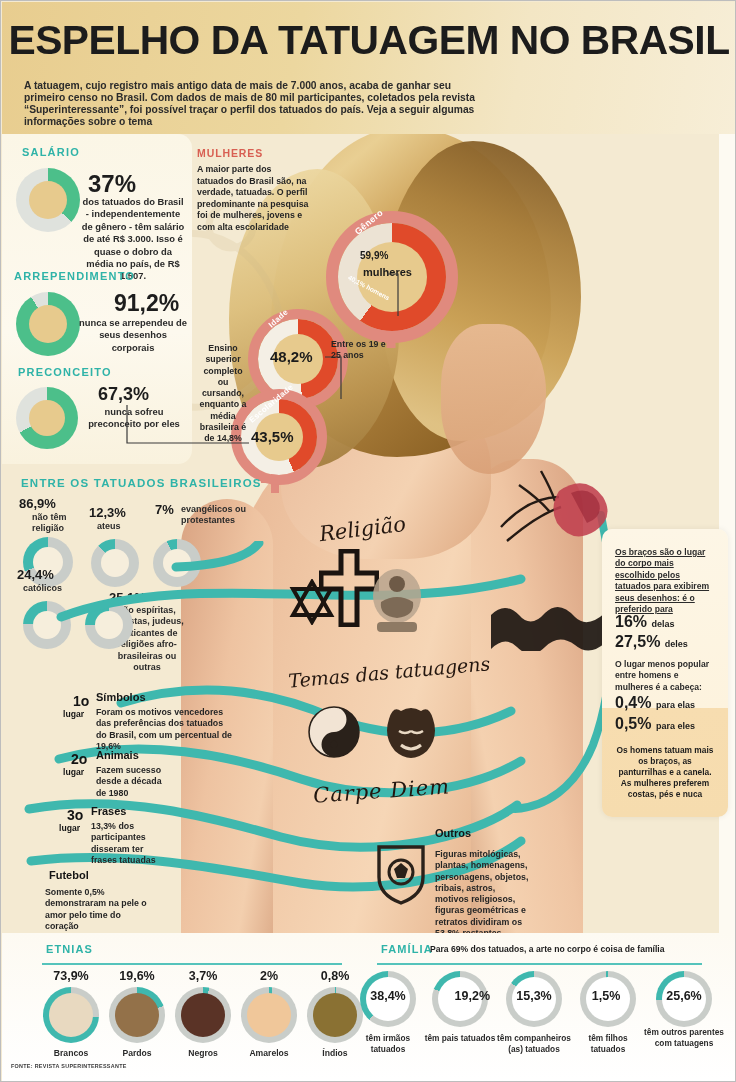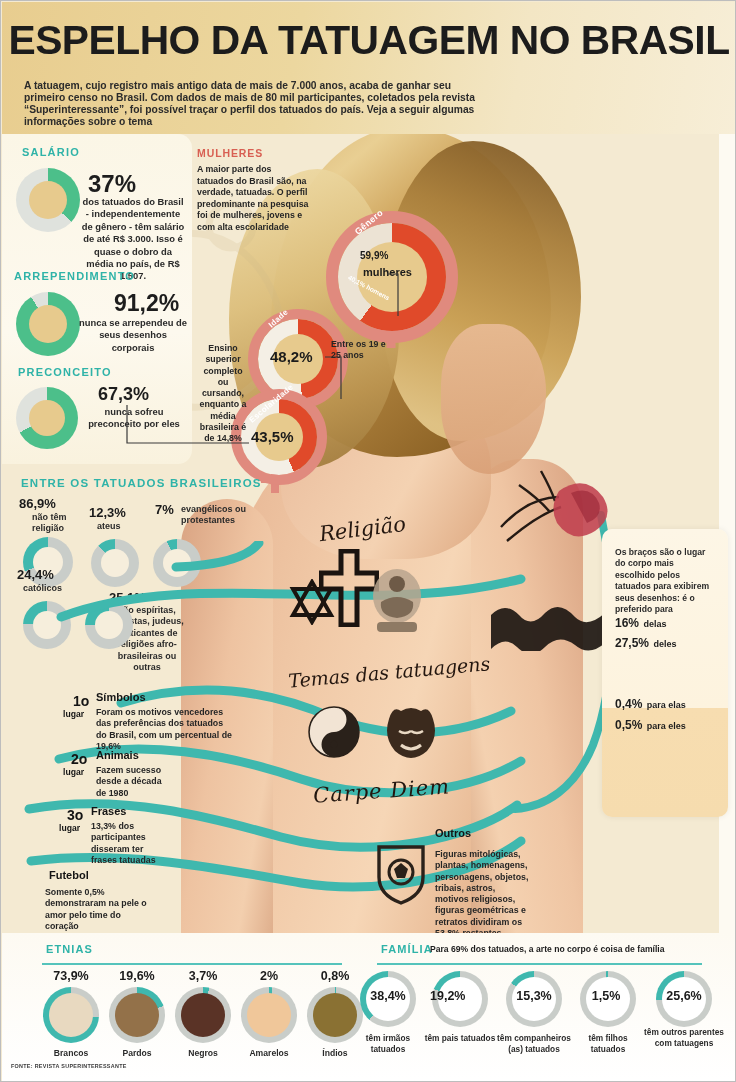--- a/index.html
+++ b/index.html
@@ -45,21 +45,21 @@
 
   .donut{position:absolute;border-radius:50%;}
 
   
   #right-card{
     position:absolute;left:601px;top:528px;width:126px;height:288px;
     background:linear-gradient(180deg,#fdf6e6 0%,#fdf3de 62%,#f7ddb0 62%,#f6dcae 100%);
     border-radius:10px;box-shadow:0 0 6px rgba(0,0,0,.07);
   }
   .rc-p{font-size:8.6px;line-height:11.4px;color:#2b2b2b;font-weight:600;}
-  .rc-big{font-size:12px;font-weight:bold;color:#1d1d1d;margin-top:36px;}
+  .rc-big{font-size:16px;font-weight:bold;color:#1d1d1d;margin-top:36px;}
   .rc-suf{font-size:9px;font-weight:bold;color:#1d1d1d;}
 
   
   #bottom{
     position:absolute;left:1px;top:932px;width:734px;height:148px;
     background:linear-gradient(180deg,#fdfaf2 0%,#ffffff 100%);
   }
   .band-title{font-size:11px;font-weight:bold;color:#2fb3a8;letter-spacing:1.1px;text-align:right;}
   .band-rule{position:absolute;height:1.6px;background:#55c3bb;}
   .etn-label{font-size:8.6px;color:#2b2b2b;text-align:center;font-weight:600;}
@@ -342,37 +342,39 @@
   <div class="rank-title" style="position:absolute;left:90px;top:804px;">Frases</div>
   <div class="rank-body" style="position:absolute;left:90px;top:820px;width:80px;">13,3% dos participantes disseram ter frases tatuadas</div>
 
   <div class="rank-title" style="position:absolute;left:48px;top:868px;">Futebol</div>
   <div class="rank-body" style="position:absolute;left:44px;top:886px;width:110px;">Somente 0,5% demonstraram na pele o amor pelo time do coração</div>
 
   <div class="rank-title" style="position:absolute;left:434px;top:826px;">Outros</div>
   <div class="rank-body" style="position:absolute;left:434px;top:848px;width:94px;">Figuras mitológicas, plantas, homenagens, personagens, objetos, tribais, astros, motivos religiosos, figuras geométricas e retratos dividiram os 53,8% restantes</div>
 
   <div id="right-card">
-    <div class="rc-p" style="position:absolute;left:13px;top:18px;width:100px;">Os braços são o lugar do corpo mais escolhido pelos tatuados para exibirem seus desenhos: é o preferido para</div>
+    <div class="rc-p" style="position:absolute;left:13px;top:18px;width:100px;text-decoration:underline;">Os braços são o lugar do corpo mais escolhido pelos tatuados para exibirem seus desenhos: é o preferido para</div>
     <div style="position:absolute;left:13px;top:84px;">
       <span class="rc-big">16%</span>
       <span class="rc-suf">delas</span>
     </div>
     <div style="position:absolute;left:13px;top:104px;">
       <span class="rc-big">27,5%</span>
       <span class="rc-suf">deles</span>
     </div>
+    <div class="rc-p" style="position:absolute;left:13px;top:130px;width:102px;">O lugar menos popular entre homens e mulheres é a cabeça:</div>
     <div style="position:absolute;left:13px;top:165px;">
       <span class="rc-big">0,4%</span>
       <span class="rc-suf">para elas</span>
     </div>
     <div style="position:absolute;left:13px;top:186px;">
       <span class="rc-big">0,5%</span>
       <span class="rc-suf">para eles</span>
     </div>
+    <div style="position:absolute;left:12px;top:216px;width:102px;text-align:center;font-size:8.4px;line-height:11px;font-weight:bold;color:#1d1d1d;">Os homens tatuam mais os braços, as panturrilhas e a canela. As mulheres preferem costas, pés e nuca</div>
   </div>
 
   <div id="bottom">
 
     <div class="band-title" style="position:absolute;left:44px;top:10px;">ETNIAS</div>
     <div class="band-rule" style="left:40px;top:30px;width:300px;"></div>
 
     <div style="position:absolute;left:36px;top:36px;width:66px;">
       <div class="etn-pct">73,9%</div>
       <div style="position:relative;margin:4px auto 0;width:56px;height:56px;border-radius:50%;background:conic-gradient(from 0deg,#c9cdc9 0deg 94deg,#3fb8ae 94deg 360deg);">
@@ -422,21 +424,21 @@
         <div style="position:absolute;left:6px;top:6px;width:44px;height:44px;border-radius:50%;background:#ffffff;"></div>
       </div>
       <div class="fam-pct" style="position:absolute;left:6px;top:18px;width:60px;text-align:center;">38,4%</div>
       <div class="fam-label" style="margin-top:6px;">têm irmãos tatuados</div>
     </div>
 
     <div style="position:absolute;left:422px;top:38px;width:72px;">
       <div style="position:relative;margin:0 auto;width:56px;height:56px;border-radius:50%;background:conic-gradient(from 0deg,#c9cdc9 0deg 291deg,#3fb8ae 291deg 360deg);">
         <div style="position:absolute;left:6px;top:6px;width:44px;height:44px;border-radius:50%;background:#ffffff;"></div>
       </div>
-      <div class="fam-pct" style="position:absolute;left:6px;top:18px;width:60px;text-align:left;">19,2%</div>
+      <div class="fam-pct" style="position:absolute;left:6px;top:18px;width:60px;text-align:right;">19,2%</div>
       <div class="fam-label" style="margin-top:6px;">têm pais tatuados</div>
     </div>
 
     <div style="position:absolute;left:494px;top:38px;width:76px;">
       <div style="position:relative;margin:0 auto;width:56px;height:56px;border-radius:50%;background:conic-gradient(from 0deg,#c9cdc9 0deg 305deg,#3fb8ae 305deg 360deg);">
         <div style="position:absolute;left:6px;top:6px;width:44px;height:44px;border-radius:50%;background:#ffffff;"></div>
       </div>
       <div class="fam-pct" style="position:absolute;left:8px;top:18px;width:60px;text-align:center;">15,3%</div>
       <div class="fam-label" style="margin-top:6px;">têm companheiros (as) tatuados</div>
     </div>

